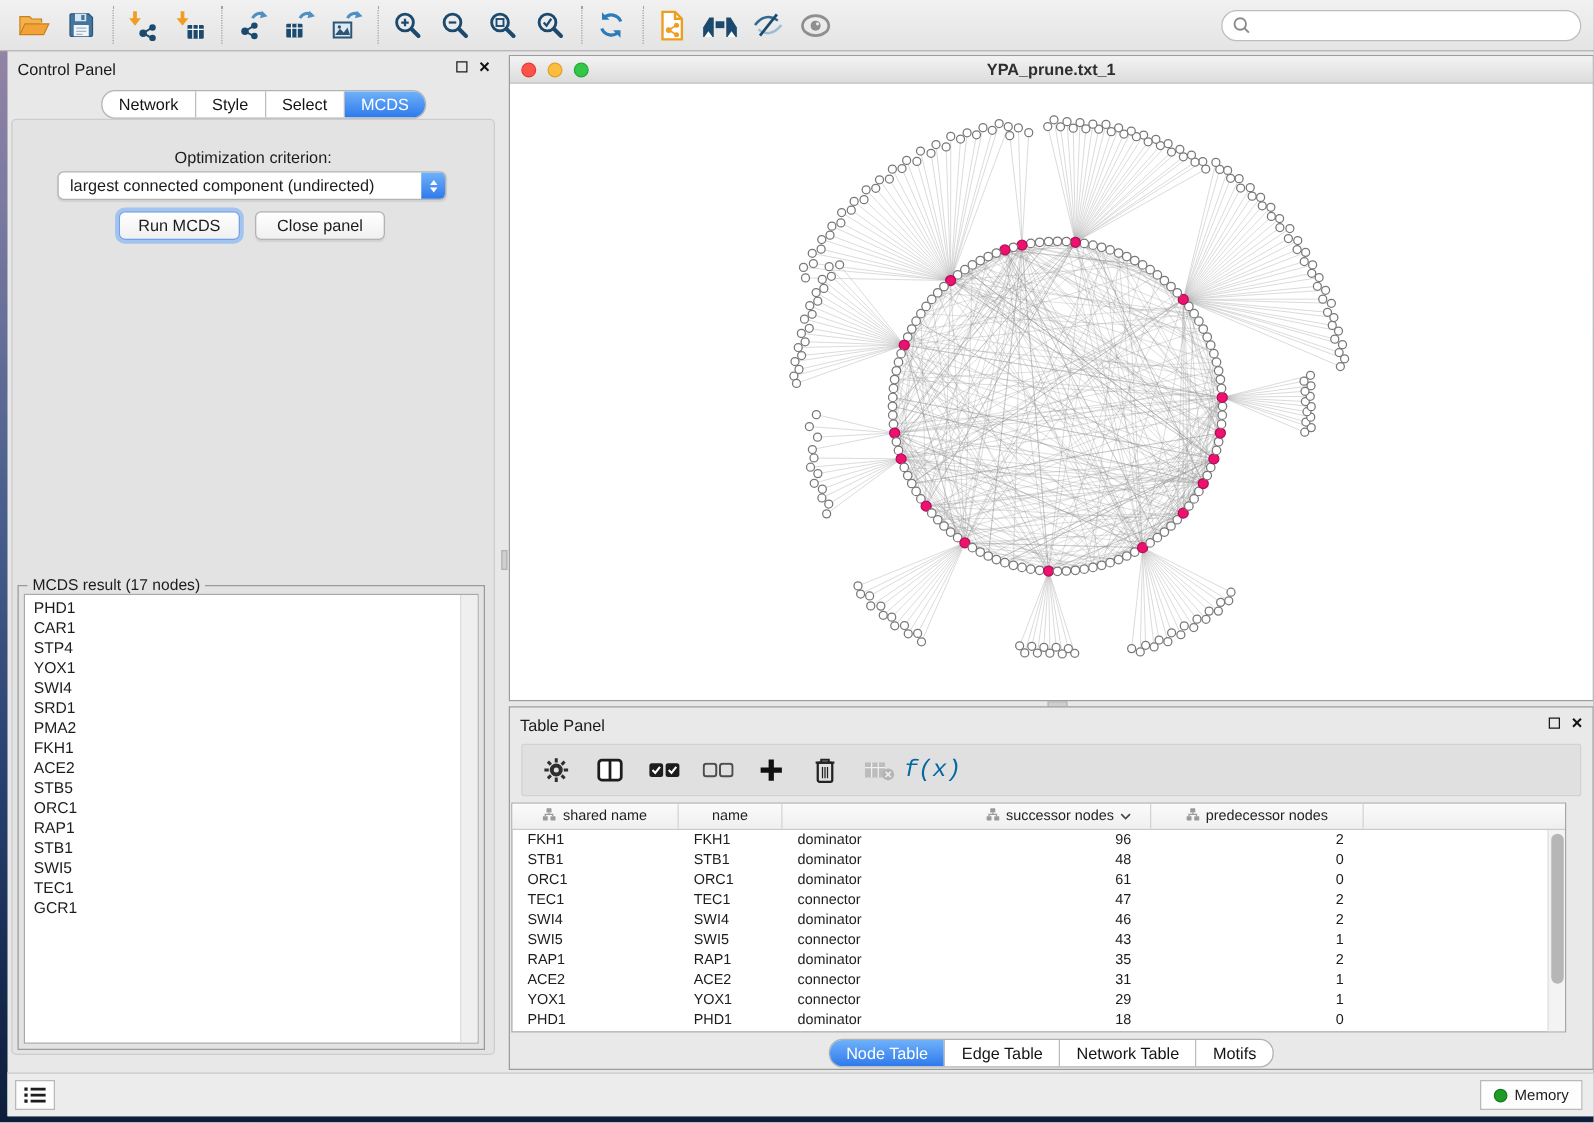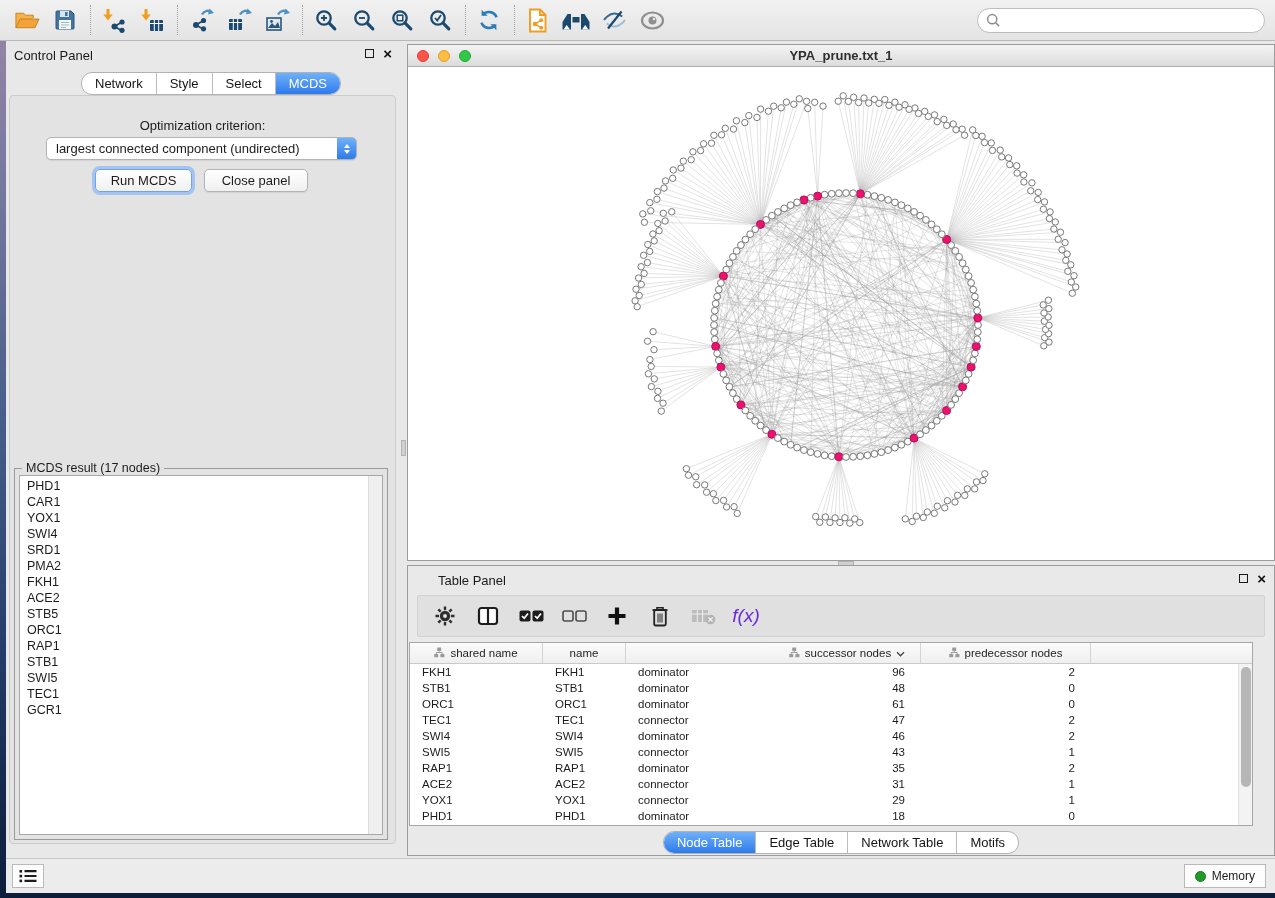--- a/index.html
+++ b/index.html
@@ -75,26 +75,26 @@
   .net-title { font-size:13px; font-weight:700; color:#2e2e2e; }
   .lights { position:absolute; left:9px; top:5px; display:flex; gap:9px; }
   .light { width:12px; height:12px; border-radius:50%; display:inline-block; }
   .l-red { background:#fc5449; border:1px solid #df3e35; }
   .l-yel { background:#fdbd3e; border:1px solid #dfa02b; }
   .l-grn { background:#33c748; border:1px solid #24a738; }
   .net-canvas { position:relative; width:866px; height:493px; background:#fff; overflow:hidden; }
 
   
   .table-panel { position:absolute; left:401px; top:524px; width:868px; height:291px;
-    border:1px solid #9c9c9c; background:#e9e9e9;padding-left:22px; }
+    border:1px solid #9c9c9c; background:#e9e9e9; }
   .tp-head { position:relative; height:26px; }
   .tp-toolbar { position:absolute; left:9px; right:9px; top:29px; height:42px; background:#e0e0e0;
     border:1px solid #d2d2d2; border-radius:2px; display:flex; align-items:center; padding-left:14px; gap:17px; }
   .tpi { display:inline-flex; align-items:center; justify-content:center; width:26px; height:26px; }
-  .fx { font-family:Liberation Sans, sans-serif; font-style:italic; font-size:19px; color:#6d28d9; }
+  .fx { font-family:Liberation Mono, monospace; font-style:italic; font-size:19px; color:#0369a1; }
 
   .ntable { position:absolute; left:1px; top:76px; width:844px; height:184px; background:#fff; border:1px solid #a6a6a6; }
   .thead { display:flex; height:21px; background:linear-gradient(#fbfbfb,#efefef); border-bottom:1px solid #c9c9c9; }
   .th { display:flex; align-items:center; justify-content:center; gap:5px; font-size:11.5px; color:#1f1f1f;
     border-right:1px solid #d4d4d4; overflow:hidden; white-space:nowrap; }
   .tbody { position:absolute; left:0; right:14px; top:21px; bottom:0; overflow:hidden; }
   .trow { display:flex; height:16px; }
   .td { font-size:11.5px; line-height:16px; white-space:nowrap; overflow:hidden; }
   .td.l { padding-left:12px; text-align:left; }
   .td.r { padding-right:16px; text-align:right; }
@@ -290,20 +290,21 @@
             </span>
         </div>
         <div class="btn btn-run">Run MCDS</div>
         <div class="btn btn-closep">Close panel</div>
         <div class="fieldset">
           <span class="legend">MCDS result (17 nodes)</span>
           <div class="listbox">
             <div class="items" id="mcdsList">
                 <div class="list-item">PHD1</div>
                 <div class="list-item">CAR1</div>
+                <div class="list-item">STP4</div>
                 <div class="list-item">YOX1</div>
                 <div class="list-item">SWI4</div>
                 <div class="list-item">SRD1</div>
                 <div class="list-item">PMA2</div>
                 <div class="list-item">FKH1</div>
                 <div class="list-item">ACE2</div>
                 <div class="list-item">STB5</div>
                 <div class="list-item">ORC1</div>
                 <div class="list-item">RAP1</div>
                 <div class="list-item">STB1</div>

